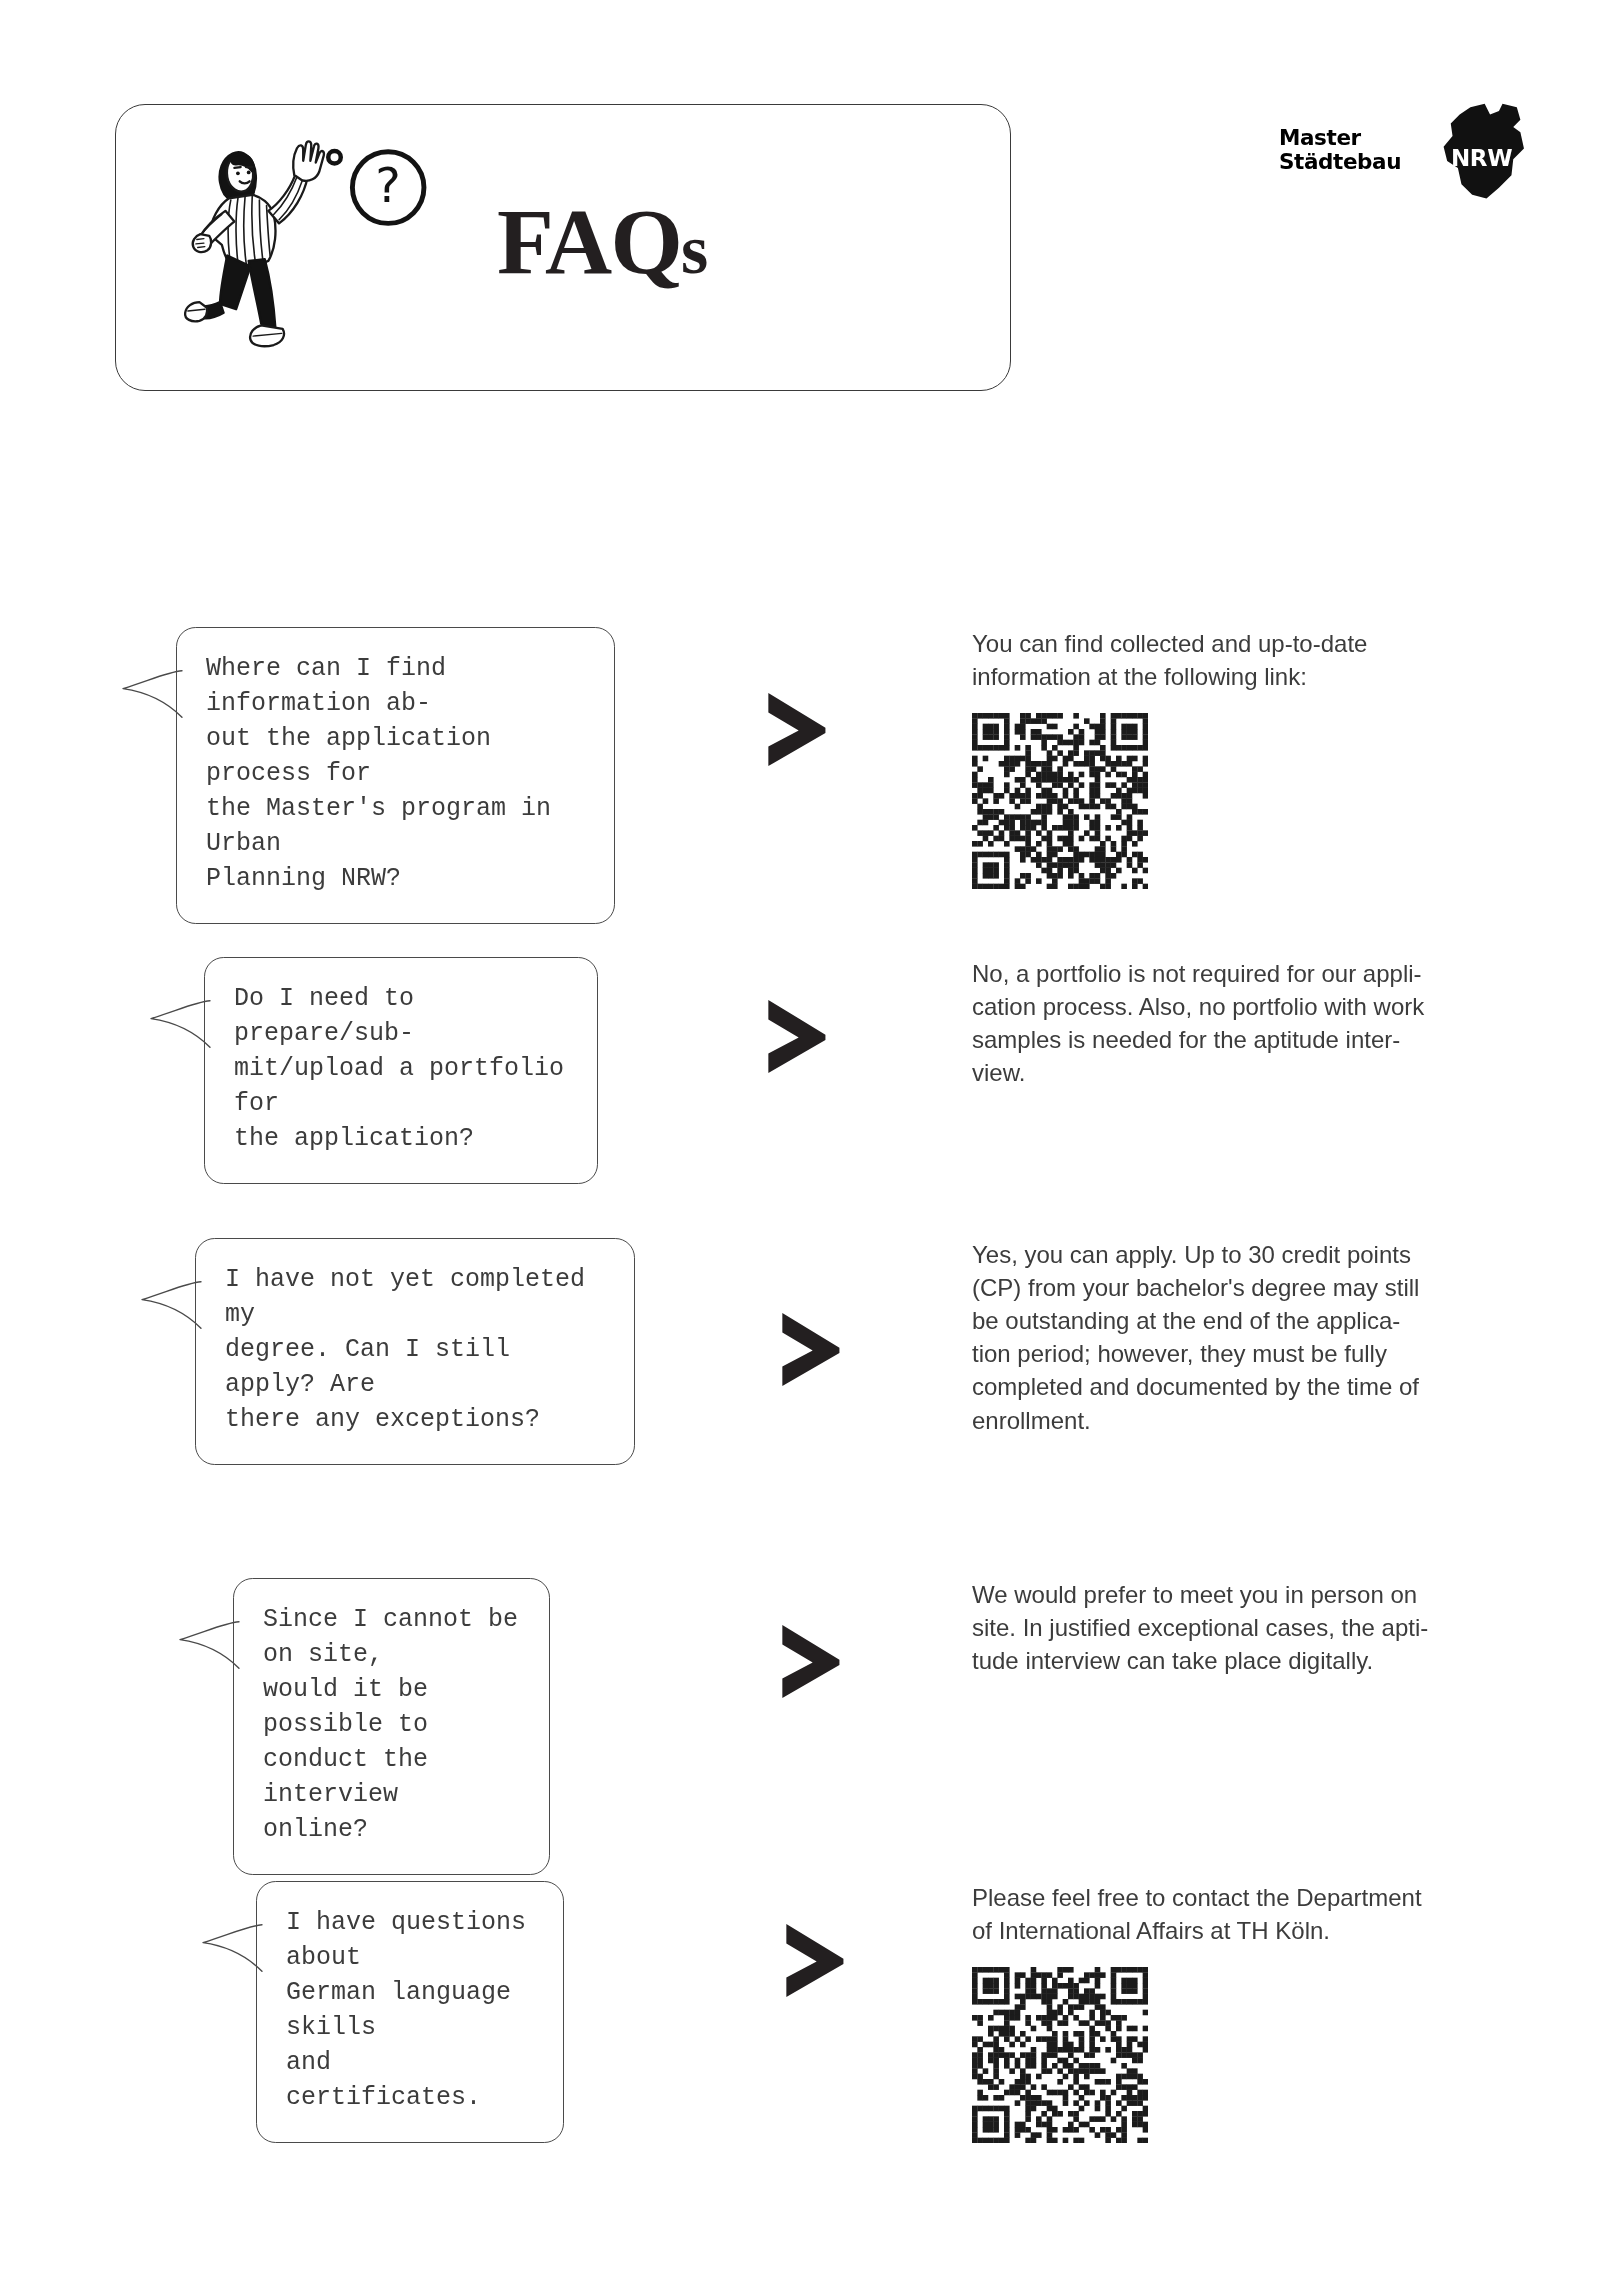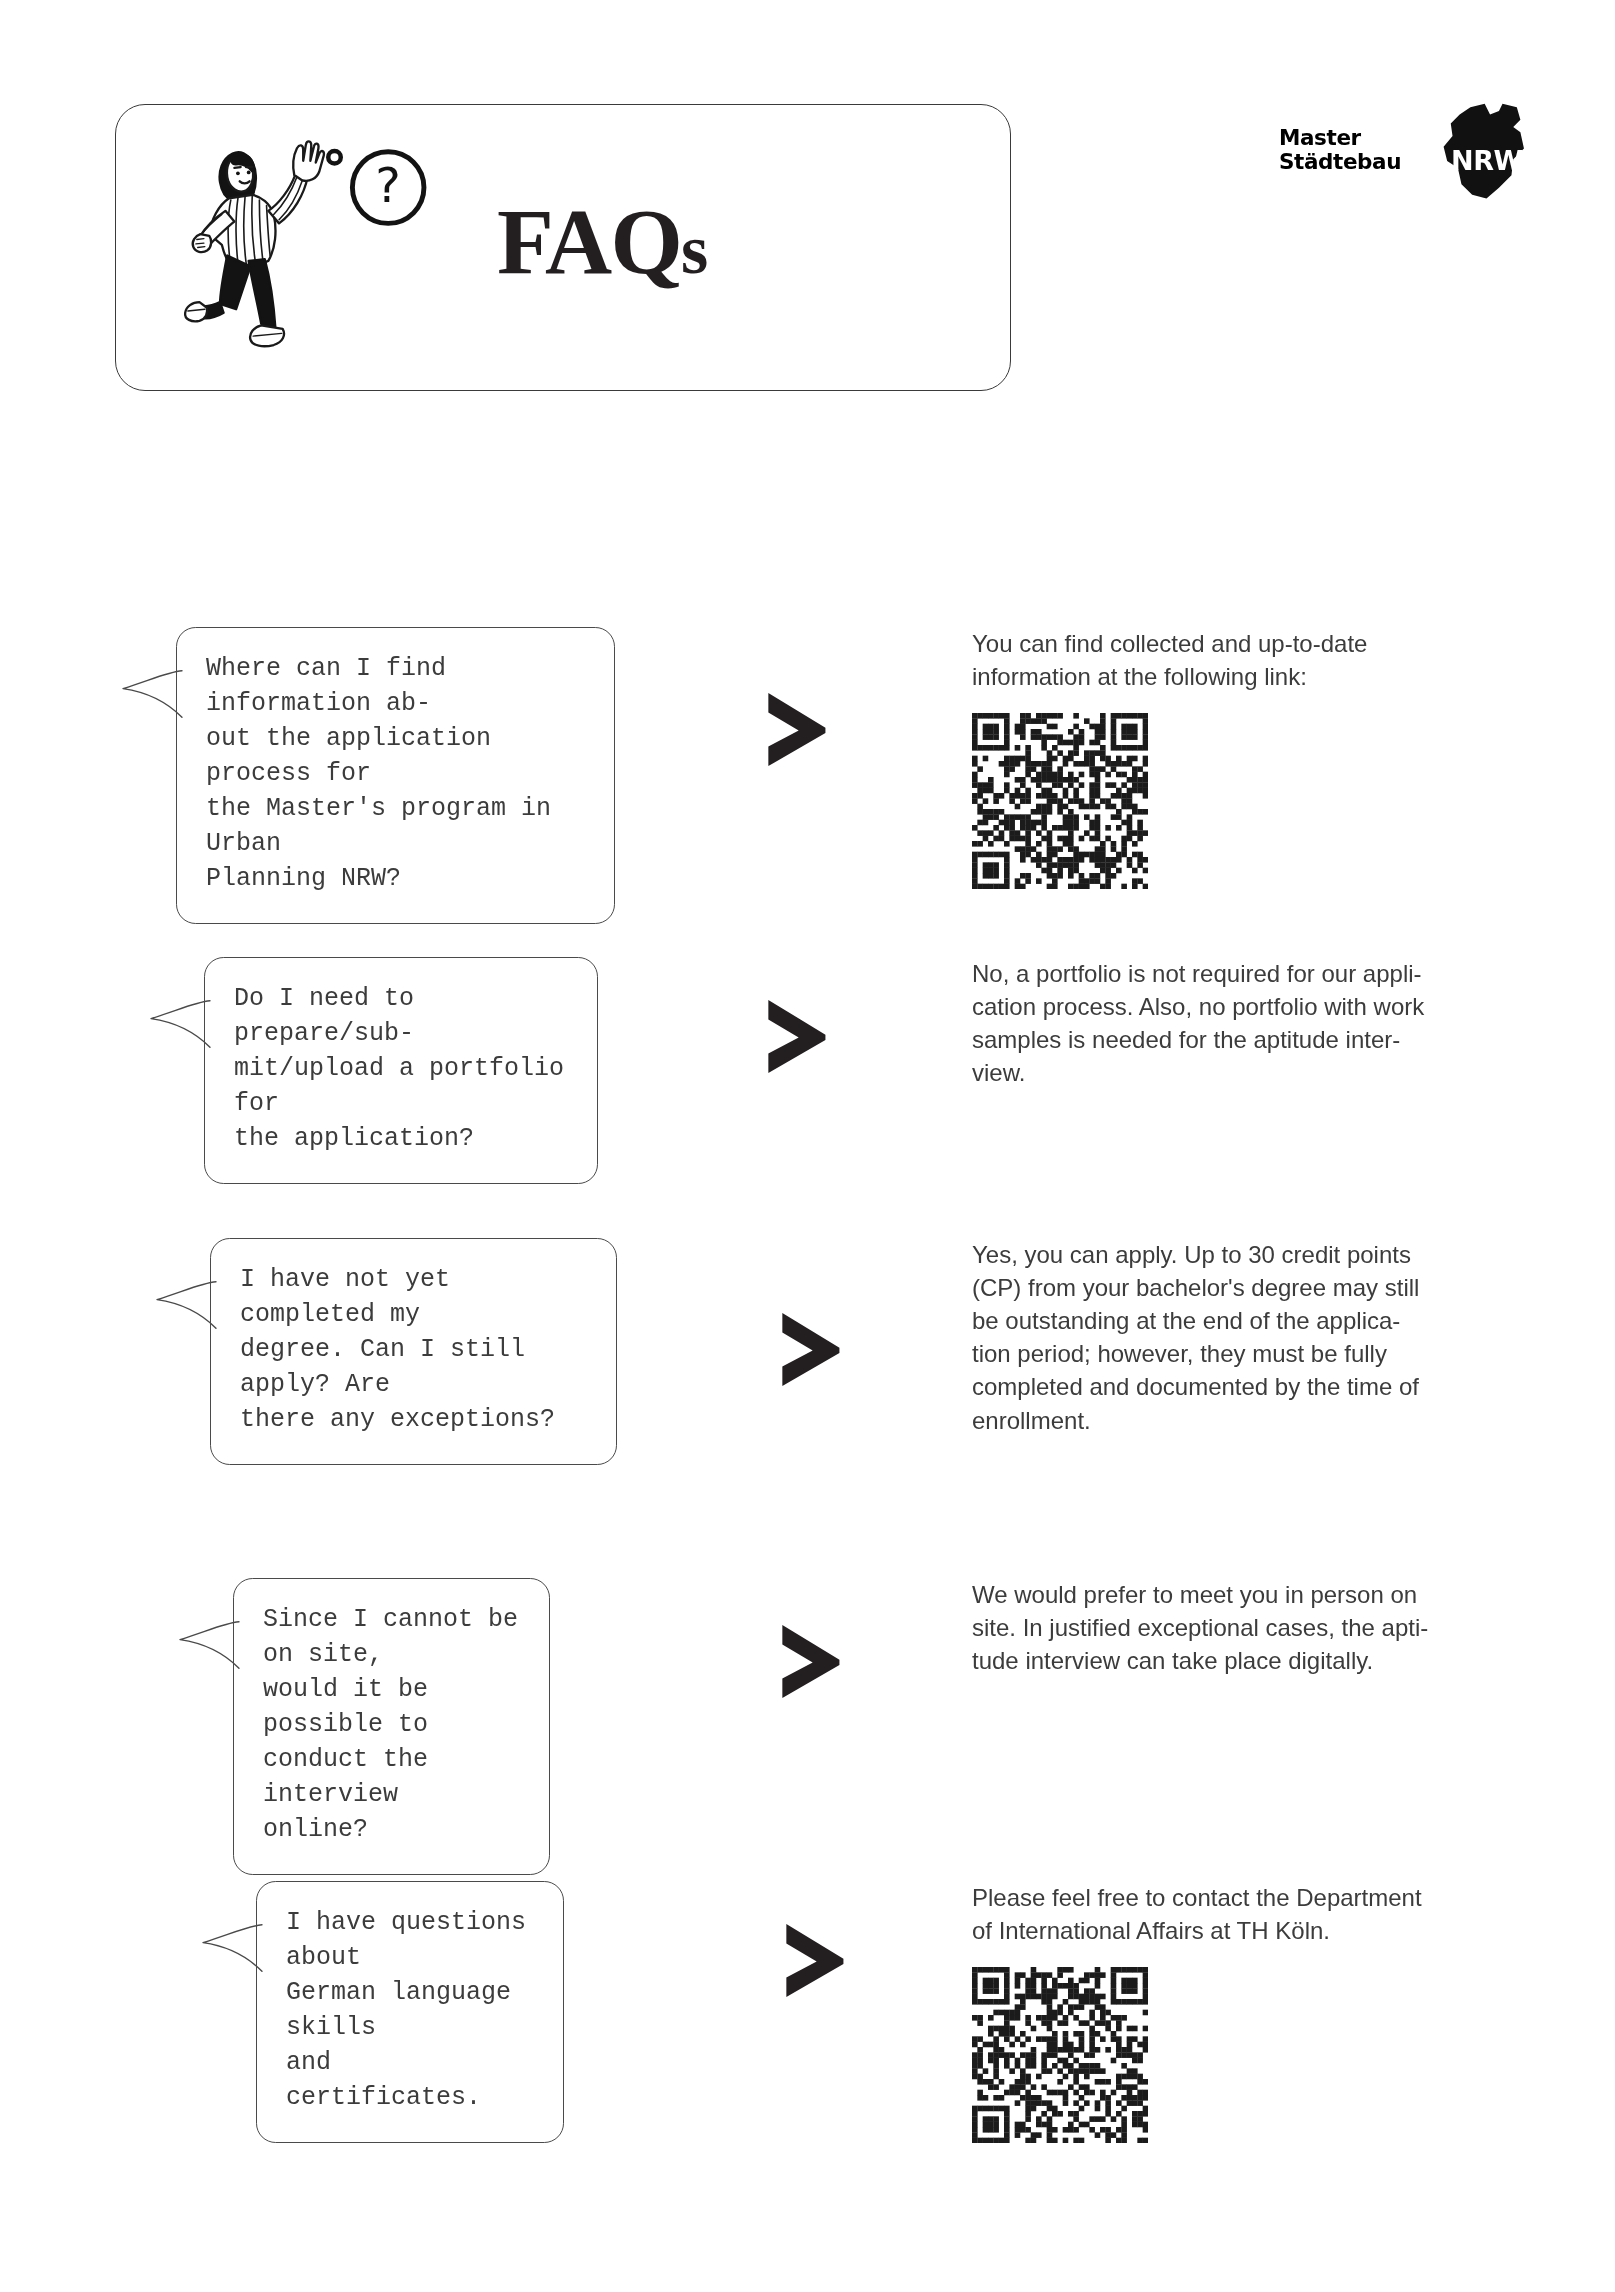--- a/index.html
+++ b/index.html
@@ -80,21 +80,21 @@
     left: 134px;
     top: -3.6px;
     width: 113px;
     height: 100px;
   }
   #brand-nrw {
     position: absolute;
     left: 172px;
     top: 39px;
     font-family: "DejaVu Sans", sans-serif;
-    font-size: 27px;
+    font-size: 23px;
     font-weight: 700;
     color: #ffffff;
     letter-spacing: -0.4px;
   }
 
   
   #faq-list {
     position: absolute;
     left: 0;
     top: 627px;
@@ -854,21 +854,21 @@
           <path d="M6 2 L70 41 L70 47 L6 84 L6 62 L40 44 L6 24 Z" fill="#231f20"></path>
         </svg></div>
       <div class="answer">
         <div class="answer-text">No, a portfolio is not required for our appli-
 cation process. Also, no portfolio with work
 samples is needed for the aptitude inter-
 view.</div>
       </div>
     </div>
     <div class="faq-row" style="top: 611px;">
-      <div class="bubble-wrap" style="left: 210px; width: 407px;">
+      <div class="bubble-wrap" style="left: 195px; width: 440px;">
         <div class="bubble">
           <div class="bubble-tail"><svg viewBox="0 0 70 56" width="63" height="50" xmlns="http://www.w3.org/2000/svg">
               <path d="M68 2 C54 3 36 11 2 22 C30 26 50 36 68 54" fill="none" stroke="#4a4a4a" stroke-width="1.6" stroke-linecap="round" stroke-linejoin="round"></path>
             </svg></div>
           <div class="bubble-text">I have not yet completed my
 degree. Can I still apply? Are
 there any exceptions?</div>
         </div>
       </div>
       <div class="chevron" style="left: 777px; top: 73px;"><svg viewBox="0 0 74 86" width="66" height="77" xmlns="http://www.w3.org/2000/svg">

